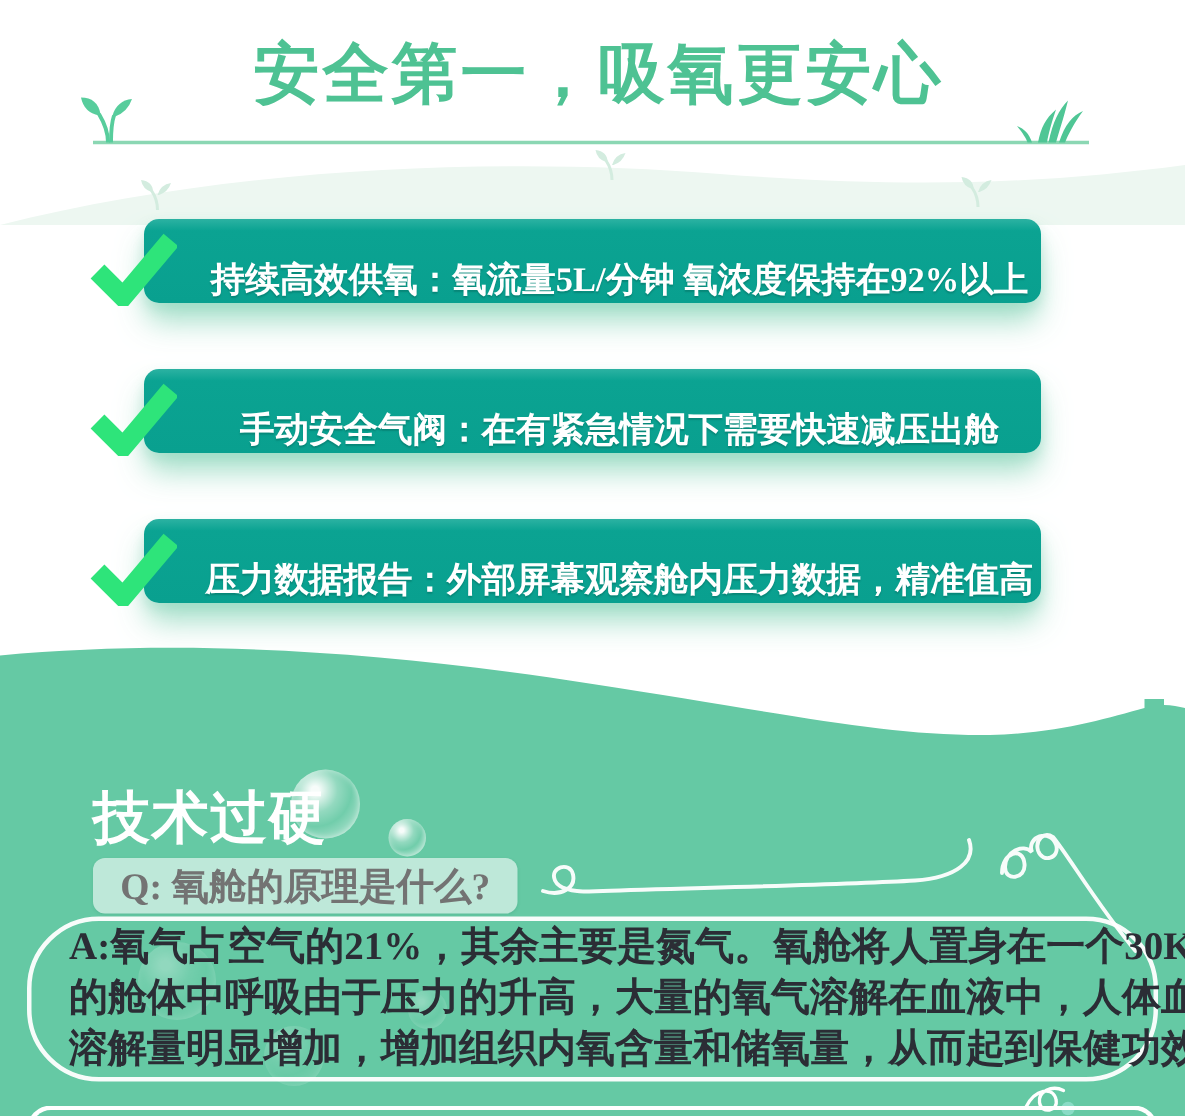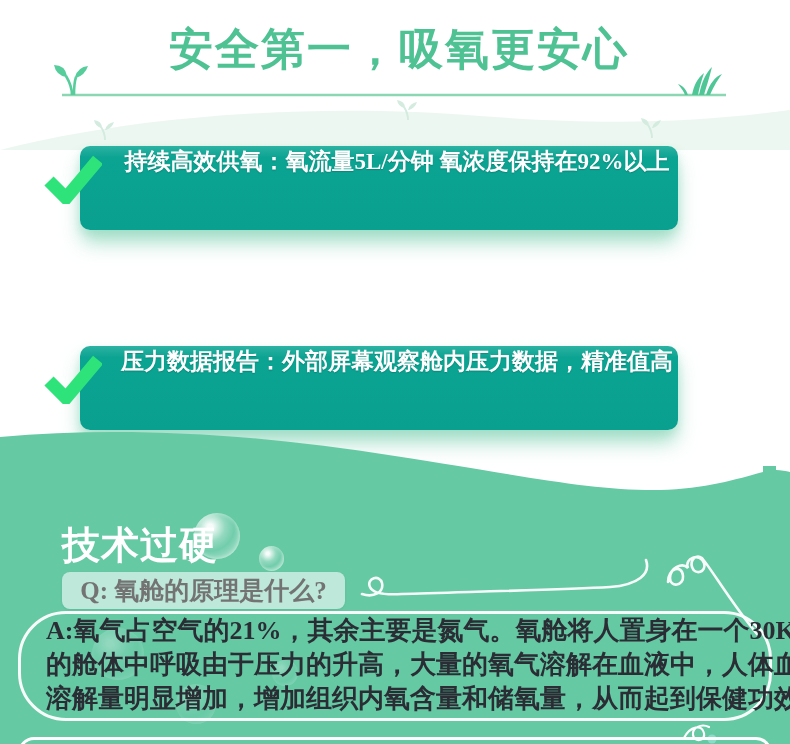--- a/index.html
+++ b/index.html
@@ -8,25 +8,25 @@
     position:relative; width:790px; height:744px; background:#ffffff;
     overflow:hidden; font-family:"Liberation Serif","DejaVu Serif",serif;
   }
   .title {
     position:absolute; top:24px; left:4px; width:100%; text-align:center;
     font-size:44px; line-height:52px; font-weight:bold; color:#4ec293; letter-spacing:2px;
   }
   .divider-svg { position:absolute; top:55px; left:0; }
   .hills-svg { position:absolute; top:96px; left:0; }
   .banner {
-    position:absolute; left:80px; width:598px; height:84px;
+    position:absolute; left:96px; width:598px; height:56px;
     background:linear-gradient(180deg,#2cb2a2 0%, #0ba392 14%, #09a08f 100%);
     border-radius:10px;
     box-shadow:0 14px 20px -2px rgba(146,216,190,0.85), 0 4px 8px rgba(150,215,190,0.4);
-    display:flex; align-items:flex-start; justify-content:center;
+    display:flex; align-items:flex-end; justify-content:center;
     padding-left:36px;
   }
   .banner-1 { top:146px; }
   .banner-2 { top:246px; }
   .banner-3 { top:346px;font-family:Liberation Serif, serif; }
   .banner-text {
     color:#ffffff; font-size:23px; font-weight:bold; white-space:nowrap;
     text-shadow:0 1px 1px rgba(0,60,50,0.25);
   }
   .check { position:absolute; left:-36px; top:8px; }
@@ -105,20 +105,26 @@
     <use href="#sil" x="642" y="22"></use>
   </svg>
 
   <div class="banner banner-1">
     <svg class="check" width="58" height="50" viewBox="0 0 58 50">
       <path d="M5 27 L22 44 L54 6" fill="none" stroke="#2ee47a" stroke-width="13" stroke-linecap="butt" stroke-linejoin="miter"></path>
     </svg>
     <div class="banner-text">持续高效供氧：氧流量5L/分钟 氧浓度保持在92%以上</div>
   </div>
 
+  <div class="banner banner-2">
+    <svg class="check" width="58" height="50" viewBox="0 0 58 50">
+      <path d="M5 27 L22 44 L54 6" fill="none" stroke="#2ee47a" stroke-width="13" stroke-linecap="butt" stroke-linejoin="miter"></path>
+    </svg>
+    <div class="banner-text">手动安全气阀：在有紧急情况下需要快速减压出舱</div>
+  </div>
 
   <div class="banner banner-3">
     <svg class="check" width="58" height="50" viewBox="0 0 58 50">
       <path d="M5 27 L22 44 L54 6" fill="none" stroke="#2ee47a" stroke-width="13" stroke-linecap="butt" stroke-linejoin="miter"></path>
     </svg>
     <div class="banner-text">压力数据报告：外部屏幕观察舱内压力数据，精准值高</div>
   </div>
 
   <svg class="wave-svg" width="790" height="744" viewBox="0 0 790 744">
     <path d="M0,437 C120,426 250,433 395,456 C520,475 590,491 660,490

